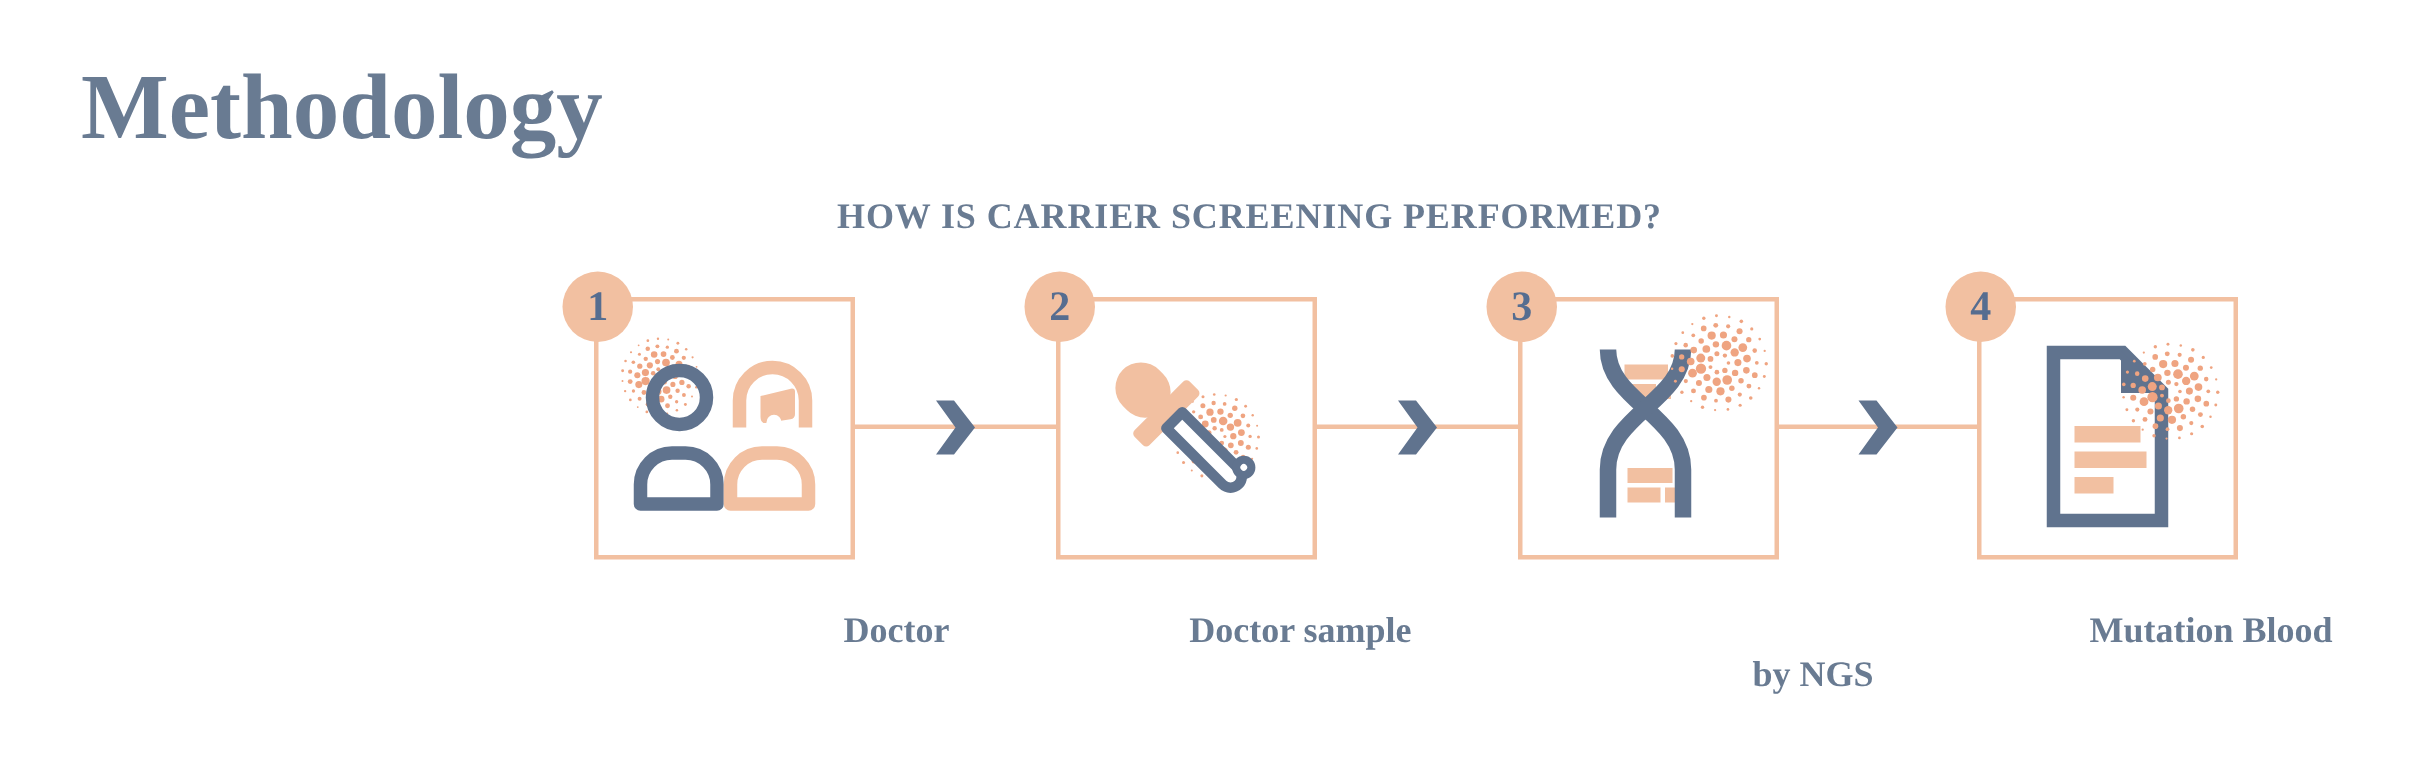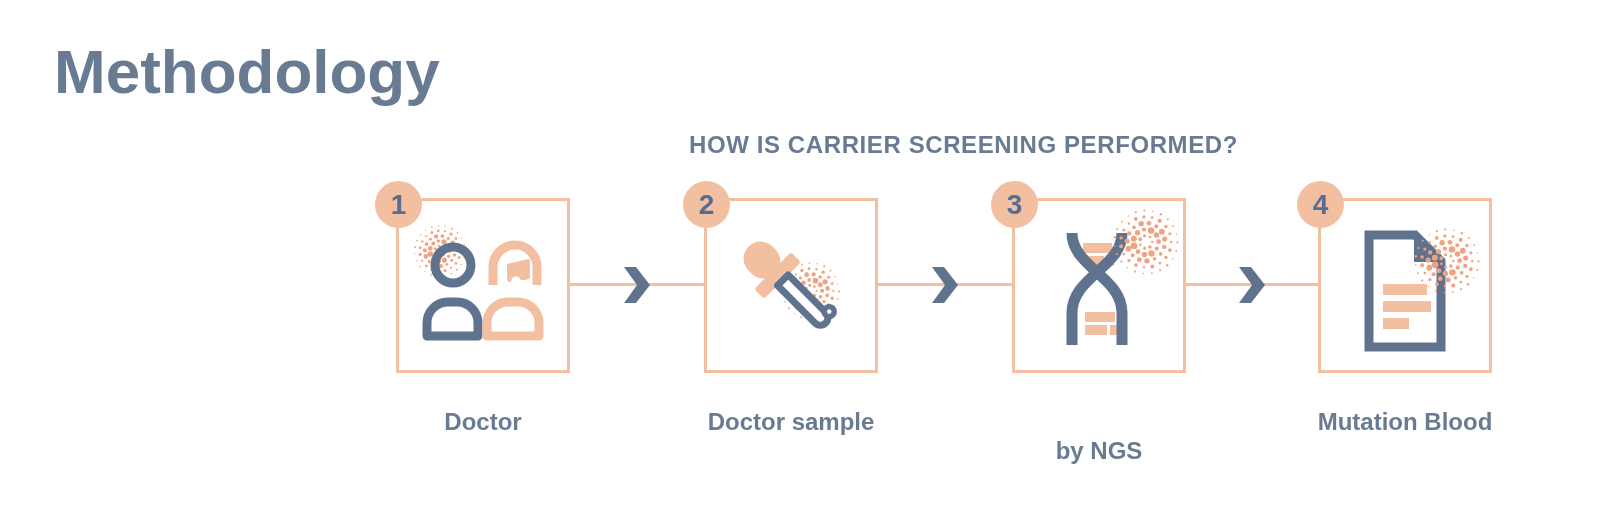--- a/index.html
+++ b/index.html
@@ -6,48 +6,48 @@
     --title-blue:#697b92;
     --icon-blue:#60738e;
     --peach:#f2c0a1;
     --dot-peach:#efa481;
     --badge-number-blue:#566d90;
     --background:#ffffff;
   }
   html,body{margin:0;padding:0;background:#fff;}
   .canvas{
     position:relative;width:1618px;height:510px;background:var(--background);
-    font-family:Liberation Sans, sans-serif;overflow:hidden;
+    font-family:Liberation Serif, serif;overflow:hidden;
   }
   .title{
     position:absolute;left:54px;top:40px;font-size:62px;line-height:64px;
     font-weight:700;color:var(--title-blue);letter-spacing:0px;white-space:nowrap;
   }
   .subtitle{
-    position:absolute;left:558px;top:131px;width:680px;text-align:right;
+    position:absolute;left:558px;top:131px;width:680px;text-align:left;
     font-size:24px;line-height:28px;font-weight:700;color:var(--title-blue);
     letter-spacing:0.6px;white-space:nowrap;
   }
   .step{position:absolute;top:198px;width:174px;height:175px;}
   .box{
     position:absolute;left:0;top:0;width:174px;height:175px;box-sizing:border-box;
     border:3px solid var(--peach);background:#fff;
   }
   .badge{
     position:absolute;left:-24px;top:-20px;width:47px;height:47px;border-radius:50%;
     background:var(--peach);display:flex;align-items:center;justify-content:center;
     z-index:3;
   }
   .badge span{font-size:28px;font-weight:700;color:var(--badge-number-blue);}
   .icon{
     position:absolute;left:50%;top:50%;width:120px;height:120px;
     margin-left:-60px;margin-top:-57px;overflow:visible;
   }
   .label{
-    position:absolute;left:-63px;top:209px;width:300px;text-align:center;
+    position:absolute;left:-63px;top:209px;width:300px;text-align:right;
     font-size:24px;line-height:29px;font-weight:700;color:var(--title-blue);
   }
   .cline{position:absolute;top:283px;height:3px;background:var(--peach);}
   .chev{position:absolute;top:267px;width:26px;height:36px;overflow:visible;}
   .chev polygon{fill:var(--icon-blue);}
   svg{overflow:visible;}
 </style>
 </head>
 <body>
 

